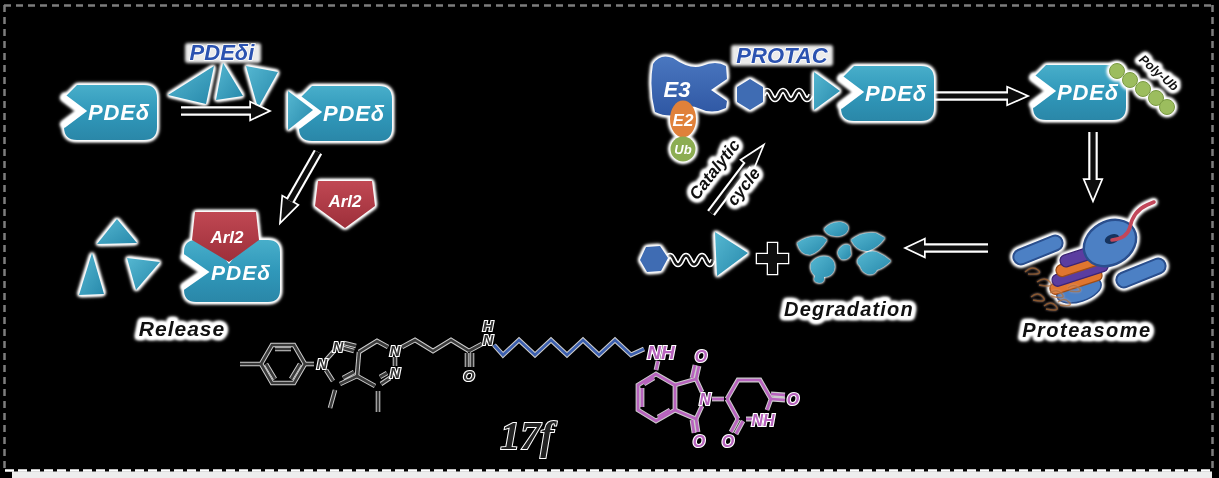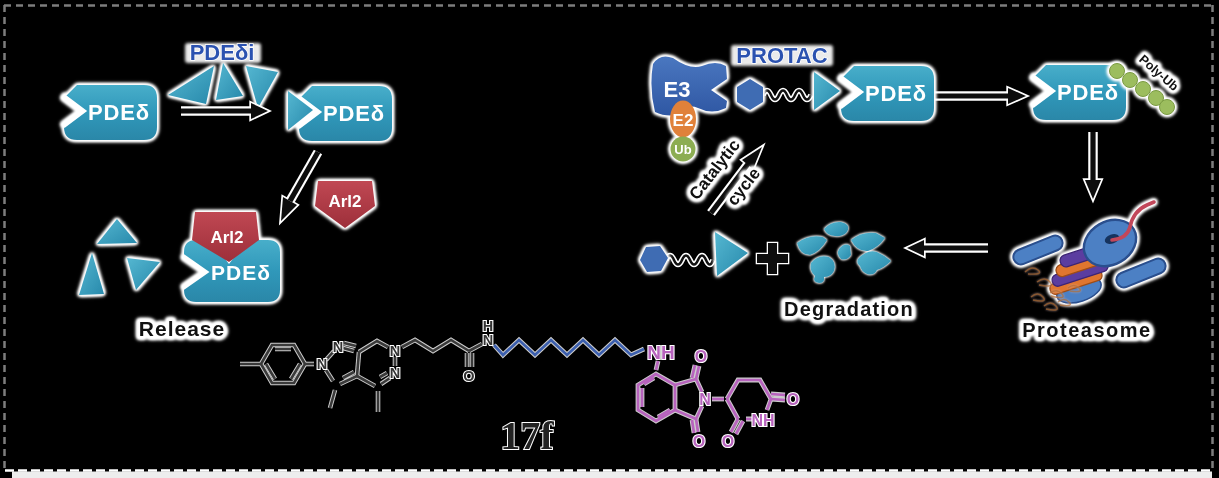--- a/index.html
+++ b/index.html
@@ -1,15 +1,15 @@
 <!DOCTYPE html>
 <html><head><meta charset="utf-8">
 <style>
 html,body{margin:0;padding:0;background:#000;}
-#c{position:relative;width:1219px;height:478px;background:#b91c1c;overflow:hidden;}
+#c{position:relative;width:1219px;height:478px;background:#b91c1c;overflow:hidden;font-style:italic;}
 text{font-family:"Liberation Sans",sans-serif;}
 .ser{font-family:"Liberation Serif",serif;}
 .glow{filter:drop-shadow(0 0 1.8px #fff) drop-shadow(0 0 1.6px #fff) drop-shadow(0 0 1.2px #fff) drop-shadow(0 0 0.8px #fff);}
 .soft{filter:blur(0.4px);}
 </style></head>
 <body>
 <div id="c">
 <svg width="1219" height="478" viewBox="0 0 1219 478">
 <defs>
 <linearGradient id="teal" x1="0" y1="0" x2="0" y2="1">

